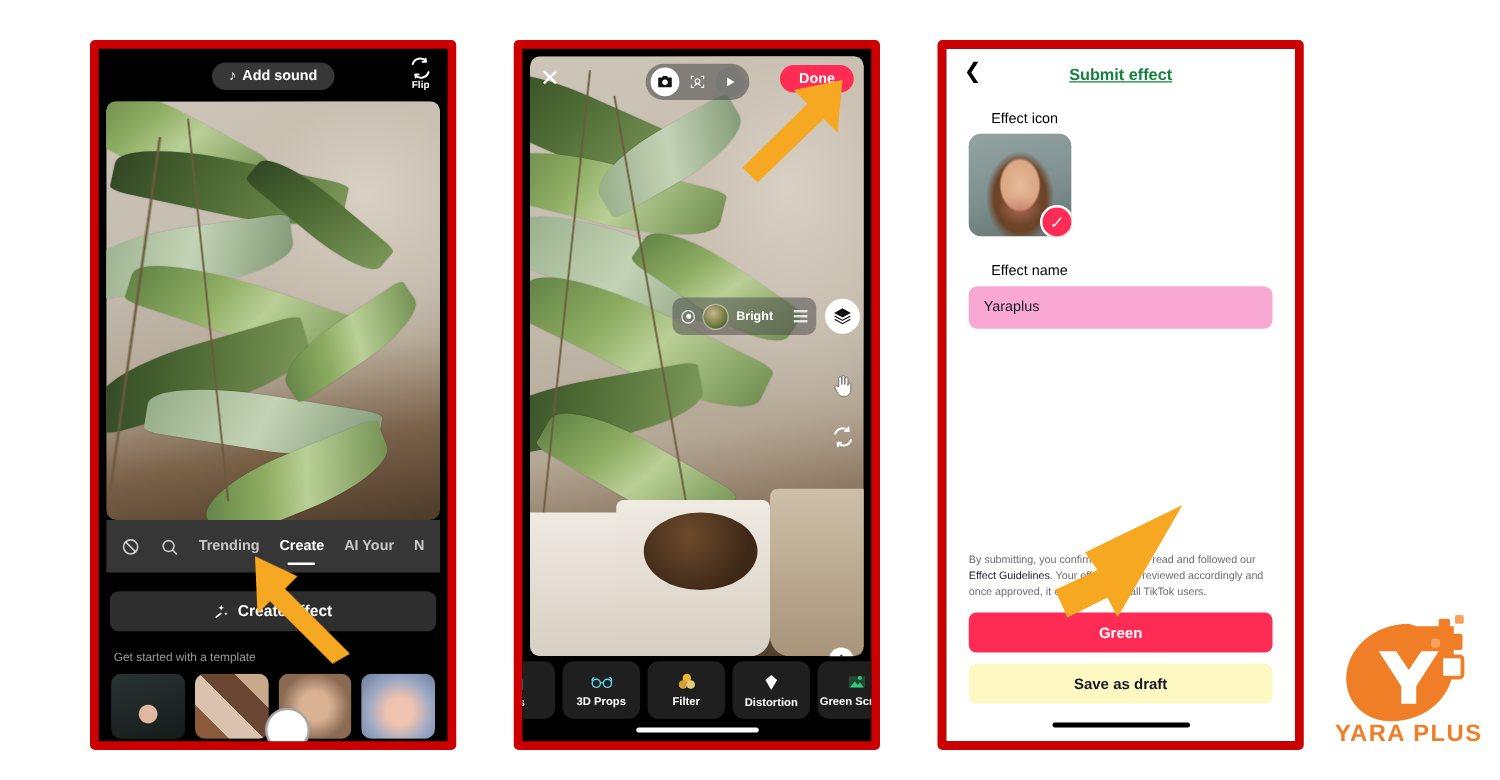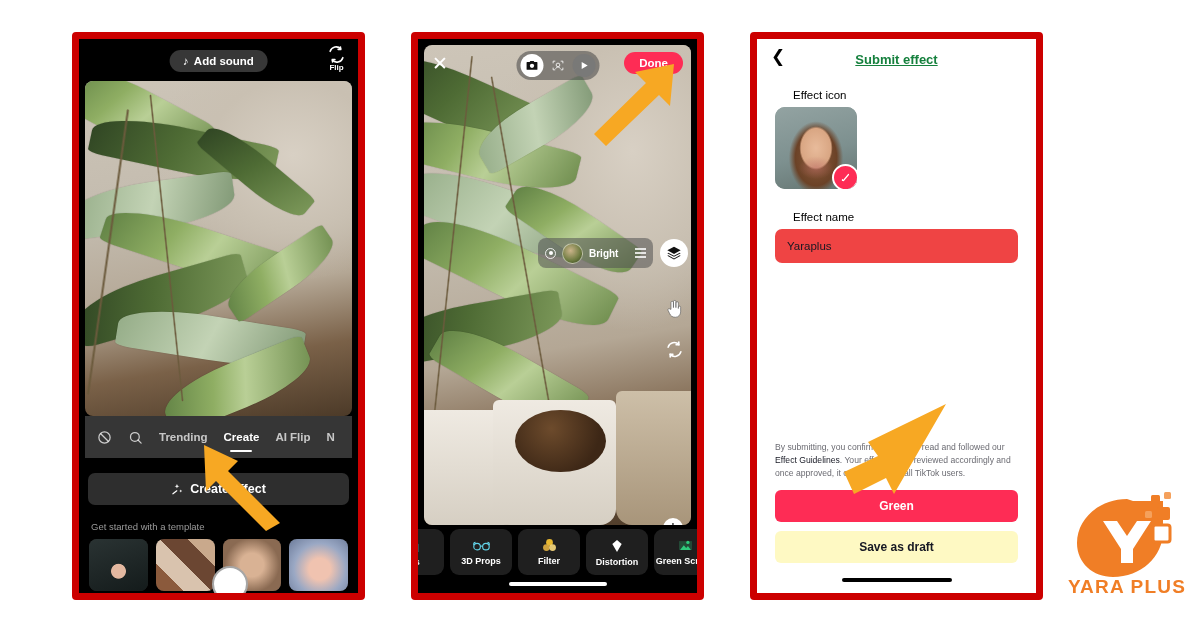--- a/index.html
+++ b/index.html
@@ -244,21 +244,21 @@
   .portrait { position: absolute; inset: 0; }
   .edit-badge {
     position: absolute; right: -2px; bottom: -2px;
     width: 27px; height: 27px; border-radius: 50%;
     background: #fe2c55; border: 2px solid #fff;
     display: flex; align-items: center; justify-content: center; z-index: 3;
   }
 
   .name-field {
     position: absolute; left: 18px; right: 18px; top: 190px; height: 34px;
-    background: #ef4444; border-radius: 7px;
+    background: #f9a8d4; border-radius: 7px;
     display: flex; align-items: center; padding: 0 12px;
     color: #161823; font-size: 11.5px;
   }
 
   .disclaimer {
     position: absolute; left: 18px; right: 18px; top: 402px;
     color: #6b6b72; font-size: 8.6px; line-height: 1.5;
   }
   .disclaimer b { color: #161823; font-weight: 400; }
 
@@ -329,21 +329,21 @@
       <svg width="15" height="15" viewBox="0 0 24 24" fill="none" stroke="rgba(255,255,255,.75)" stroke-width="2">
         <circle cx="12" cy="12" r="9"></circle>
           <line x1="5.6" y1="5.6" x2="18.4" y2="18.4"></line>
       </svg>
       <svg width="15" height="15" viewBox="0 0 24 24" fill="none" stroke="rgba(255,255,255,.75)" stroke-width="2" stroke-linecap="round">
         <circle cx="11" cy="11" r="7"></circle>
           <line x1="16" y1="16" x2="21" y2="21"></line>
       </svg>
       <span class="tb">Trending</span>
       <span class="tb active">Create</span>
-      <span class="tb">AI Flip</span>
+      <span class="tb">AI Your</span>
       <span class="tb">N</span>
     </div>
 
     <div class="create-effect">
       <svg width="13" height="13" viewBox="0 0 24 24" fill="#fff">
         <path d="M11 2l1.3 3.1L15.5 6l-3.2 1L11 10l-1.3-3L6.5 6l3.2-.9z"></path>
         <path d="M18 12l.8 1.9 1.9.8-1.9.8-.8 1.9-.8-1.9-1.9-.8 1.9-.8z"></path>
         <rect x="1.5" y="16" width="11" height="2.3" rx="1" transform="rotate(-38 7 17)"></rect>
       </svg>
       <span>Create effect</span>

